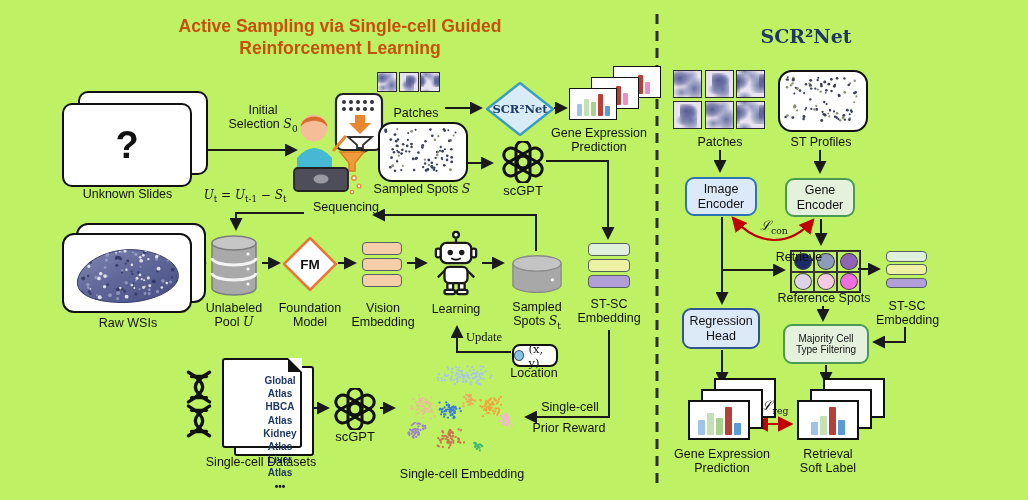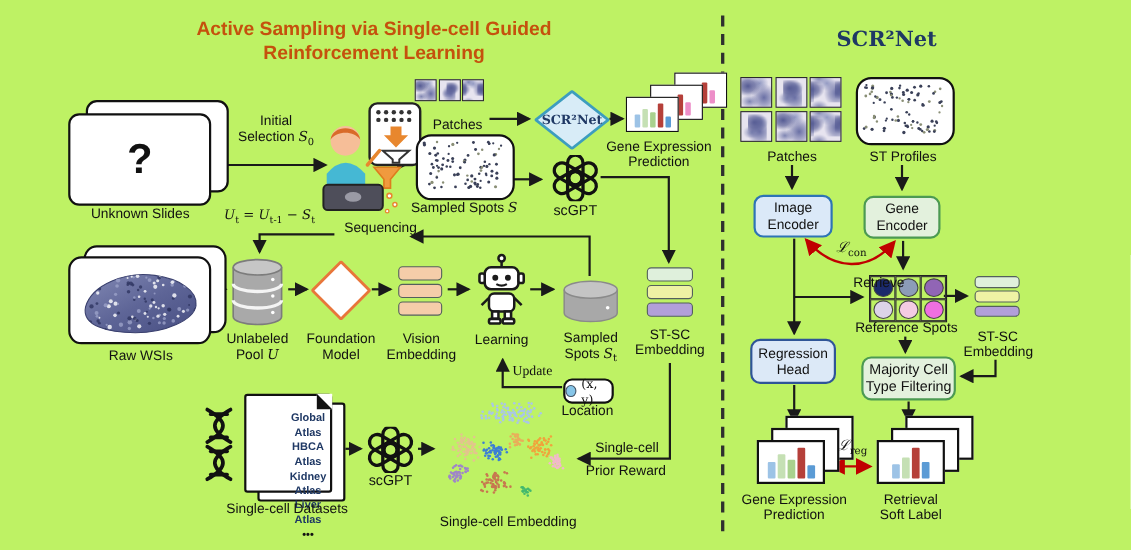--- a/index.html
+++ b/index.html
@@ -107,21 +107,21 @@
   </div>
 
   <div class="node">
     <div class="slide-card" style="left:78px;top:91px;width:126px;height:80px;"></div>
     <div class="slide-card" style="left:62px;top:103px;width:126px;height:80px;display:flex;align-items:center;justify-content:center;">
       <span style="font-size:38px;font-weight:bold;">?</span>
     </div>
   </div>
   <div class="lbl" style="left:75px;top:187px;width:105px;">Unknown Slides</div>
 
-  <div class="lbl" style="left:203px;top:103px;width:96px;">
+  <div class="lbl" style="left:215px;top:103px;width:96px;">
     <span>Initial</span><br>
     <span>Selection</span>
     <span class="math"><i>S</i><sub>0</sub></span>
   </div>
 
   <svg class="node" style="left:292px;top:86px;" width="100" height="118" viewBox="0 0 100 118">
     <rect x="44" y="8" width="46" height="56" rx="7" fill="#fff" stroke="#222" stroke-width="2.2"></rect>
     <g fill="#333">
       <circle cx="52" cy="16" r="2"></circle>
         <circle cx="59" cy="16" r="2"></circle>
@@ -453,20 +453,21 @@
   </svg>
   <div class="lbl" style="left:198px;top:301px;width:72px;">
     <span>Unlabeled</span><br>
     <span>Pool</span>
     <i class="math">U</i>
   </div>
 
   <svg class="node" style="left:283px;top:237px;" width="54" height="54" viewBox="0 0 54 54">
     <polygon points="27,1 53,27 27,53 1,27" fill="#fff" stroke="#E8763B" stroke-width="2.6"></polygon>
   </svg>
+  <div class="diamond-txt" style="left:283px;top:237px;width:54px;height:54px;font-size:13.5px;color:#111;">FM</div>
   <div class="lbl" style="left:274px;top:301px;width:72px;">
     <span>Foundation</span><br>
     <span>Model</span>
   </div>
 
   <div class="ebars node" style="left:362px;top:242px;gap:3.5px;">
       <div class="ebar" style="width: 40px; height: 12.5px; background: rgb(245, 205, 169);"></div>
       <div class="ebar" style="width: 40px; height: 12.5px; background: rgb(245, 205, 169);"></div>
       <div class="ebar" style="width: 40px; height: 12.5px; background: rgb(245, 205, 169);"></div>
     </div>
@@ -1192,21 +1193,21 @@
     </div>
   <div class="lbl" style="left:876px;top:299px;width:62px;">
     <span>ST-SC</span><br>
     <span>Embedding</span>
   </div>
 
   <div class="encoder" style="left:682px;top:308px;width:78px;height:41px;background:#DCE9F7;border:2px solid #2F5597;">
     <span><span>Regression</span><br><span>Head</span></span>
   </div>
 
-  <div class="encoder" style="left:783px;top:324px;width:86px;height:40px;background:#E3F1DD;border:2px solid #4C9A52;font-size:13px;">
+  <div class="encoder" style="left:783px;top:324px;width:86px;height:40px;background:#E3F1DD;border:2px solid #4C9A52;font-size:10px;">
     <span><span>Majority Cell</span><br><span>Type Filtering</span></span>
   </div>
 
   <div class="node" style="left:688px;top:378px;width:92px;height:66px;">
     <div class="mcard" style="left:26px;top:0;">
         <div class="minichart">
           <div class="bar" style="height: 55.2%; background: rgb(232, 163, 59);"></div>
           <div class="bar" style="height: 41.4%; background: rgb(197, 224, 180);"></div>
           <div class="bar" style="height: 78.2%; background: rgb(181, 64, 58);"></div>
           <div class="bar" style="height: 50.6%; background: rgb(237, 142, 200);"></div>

